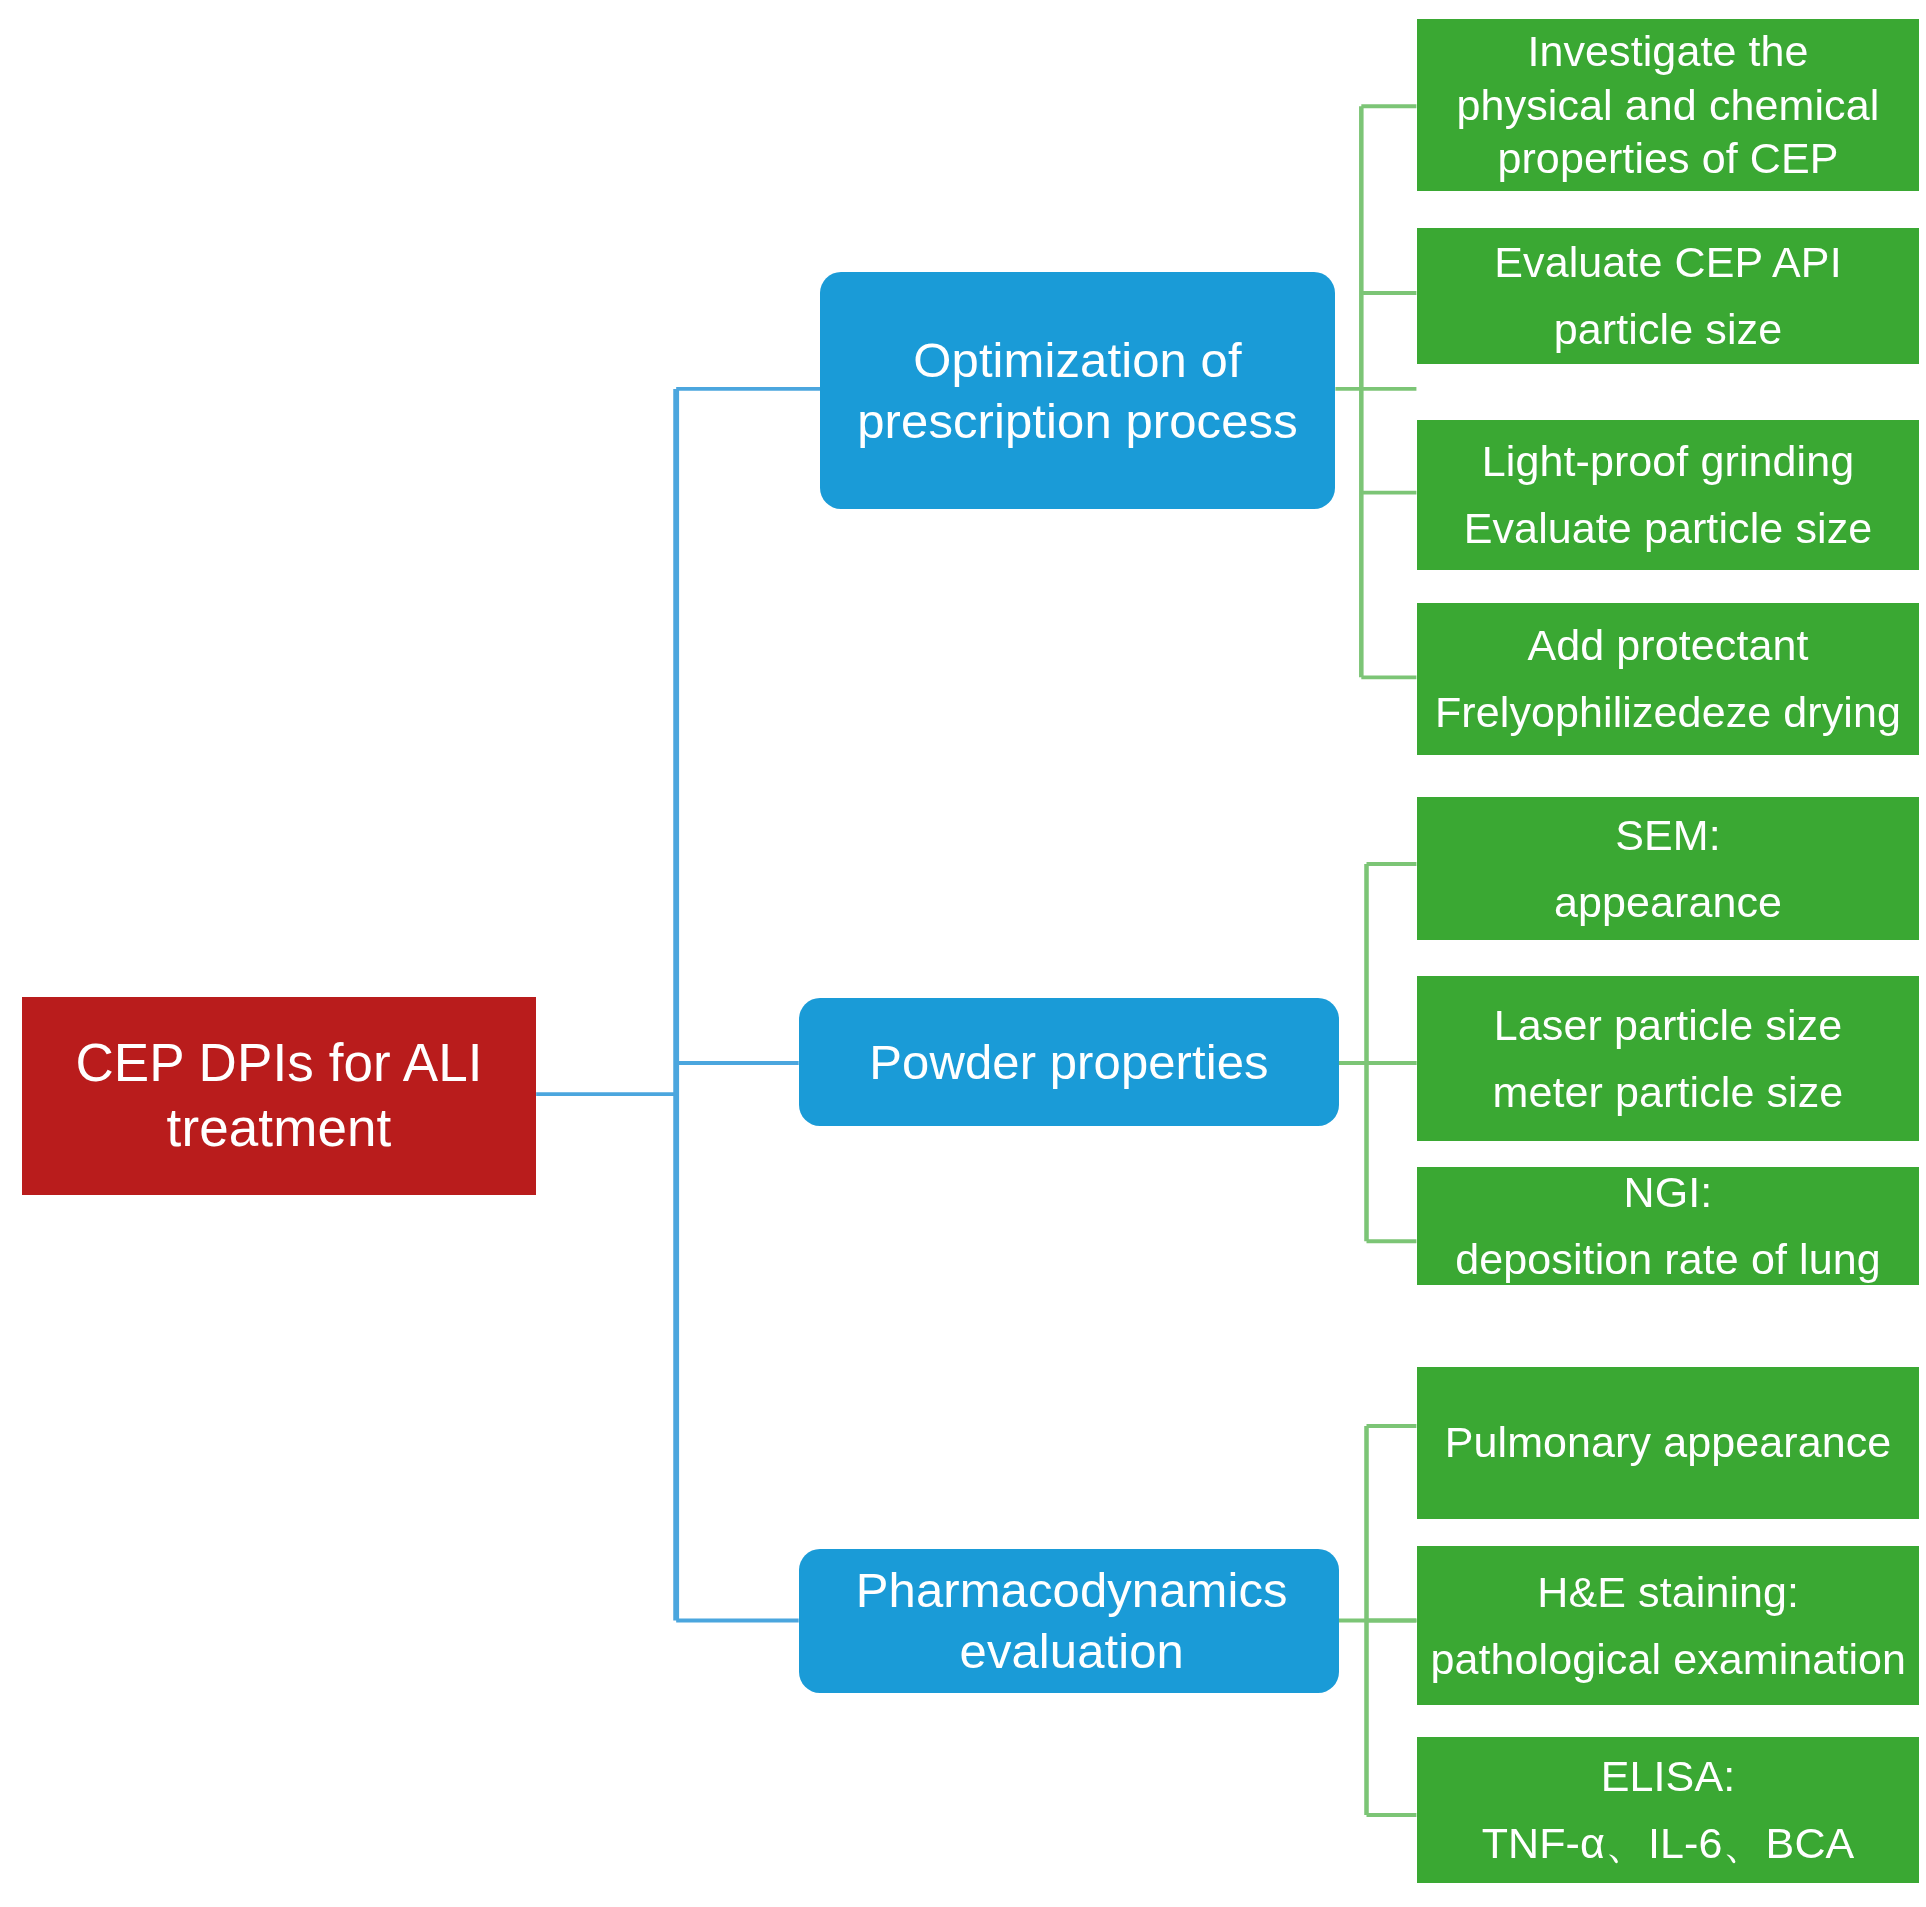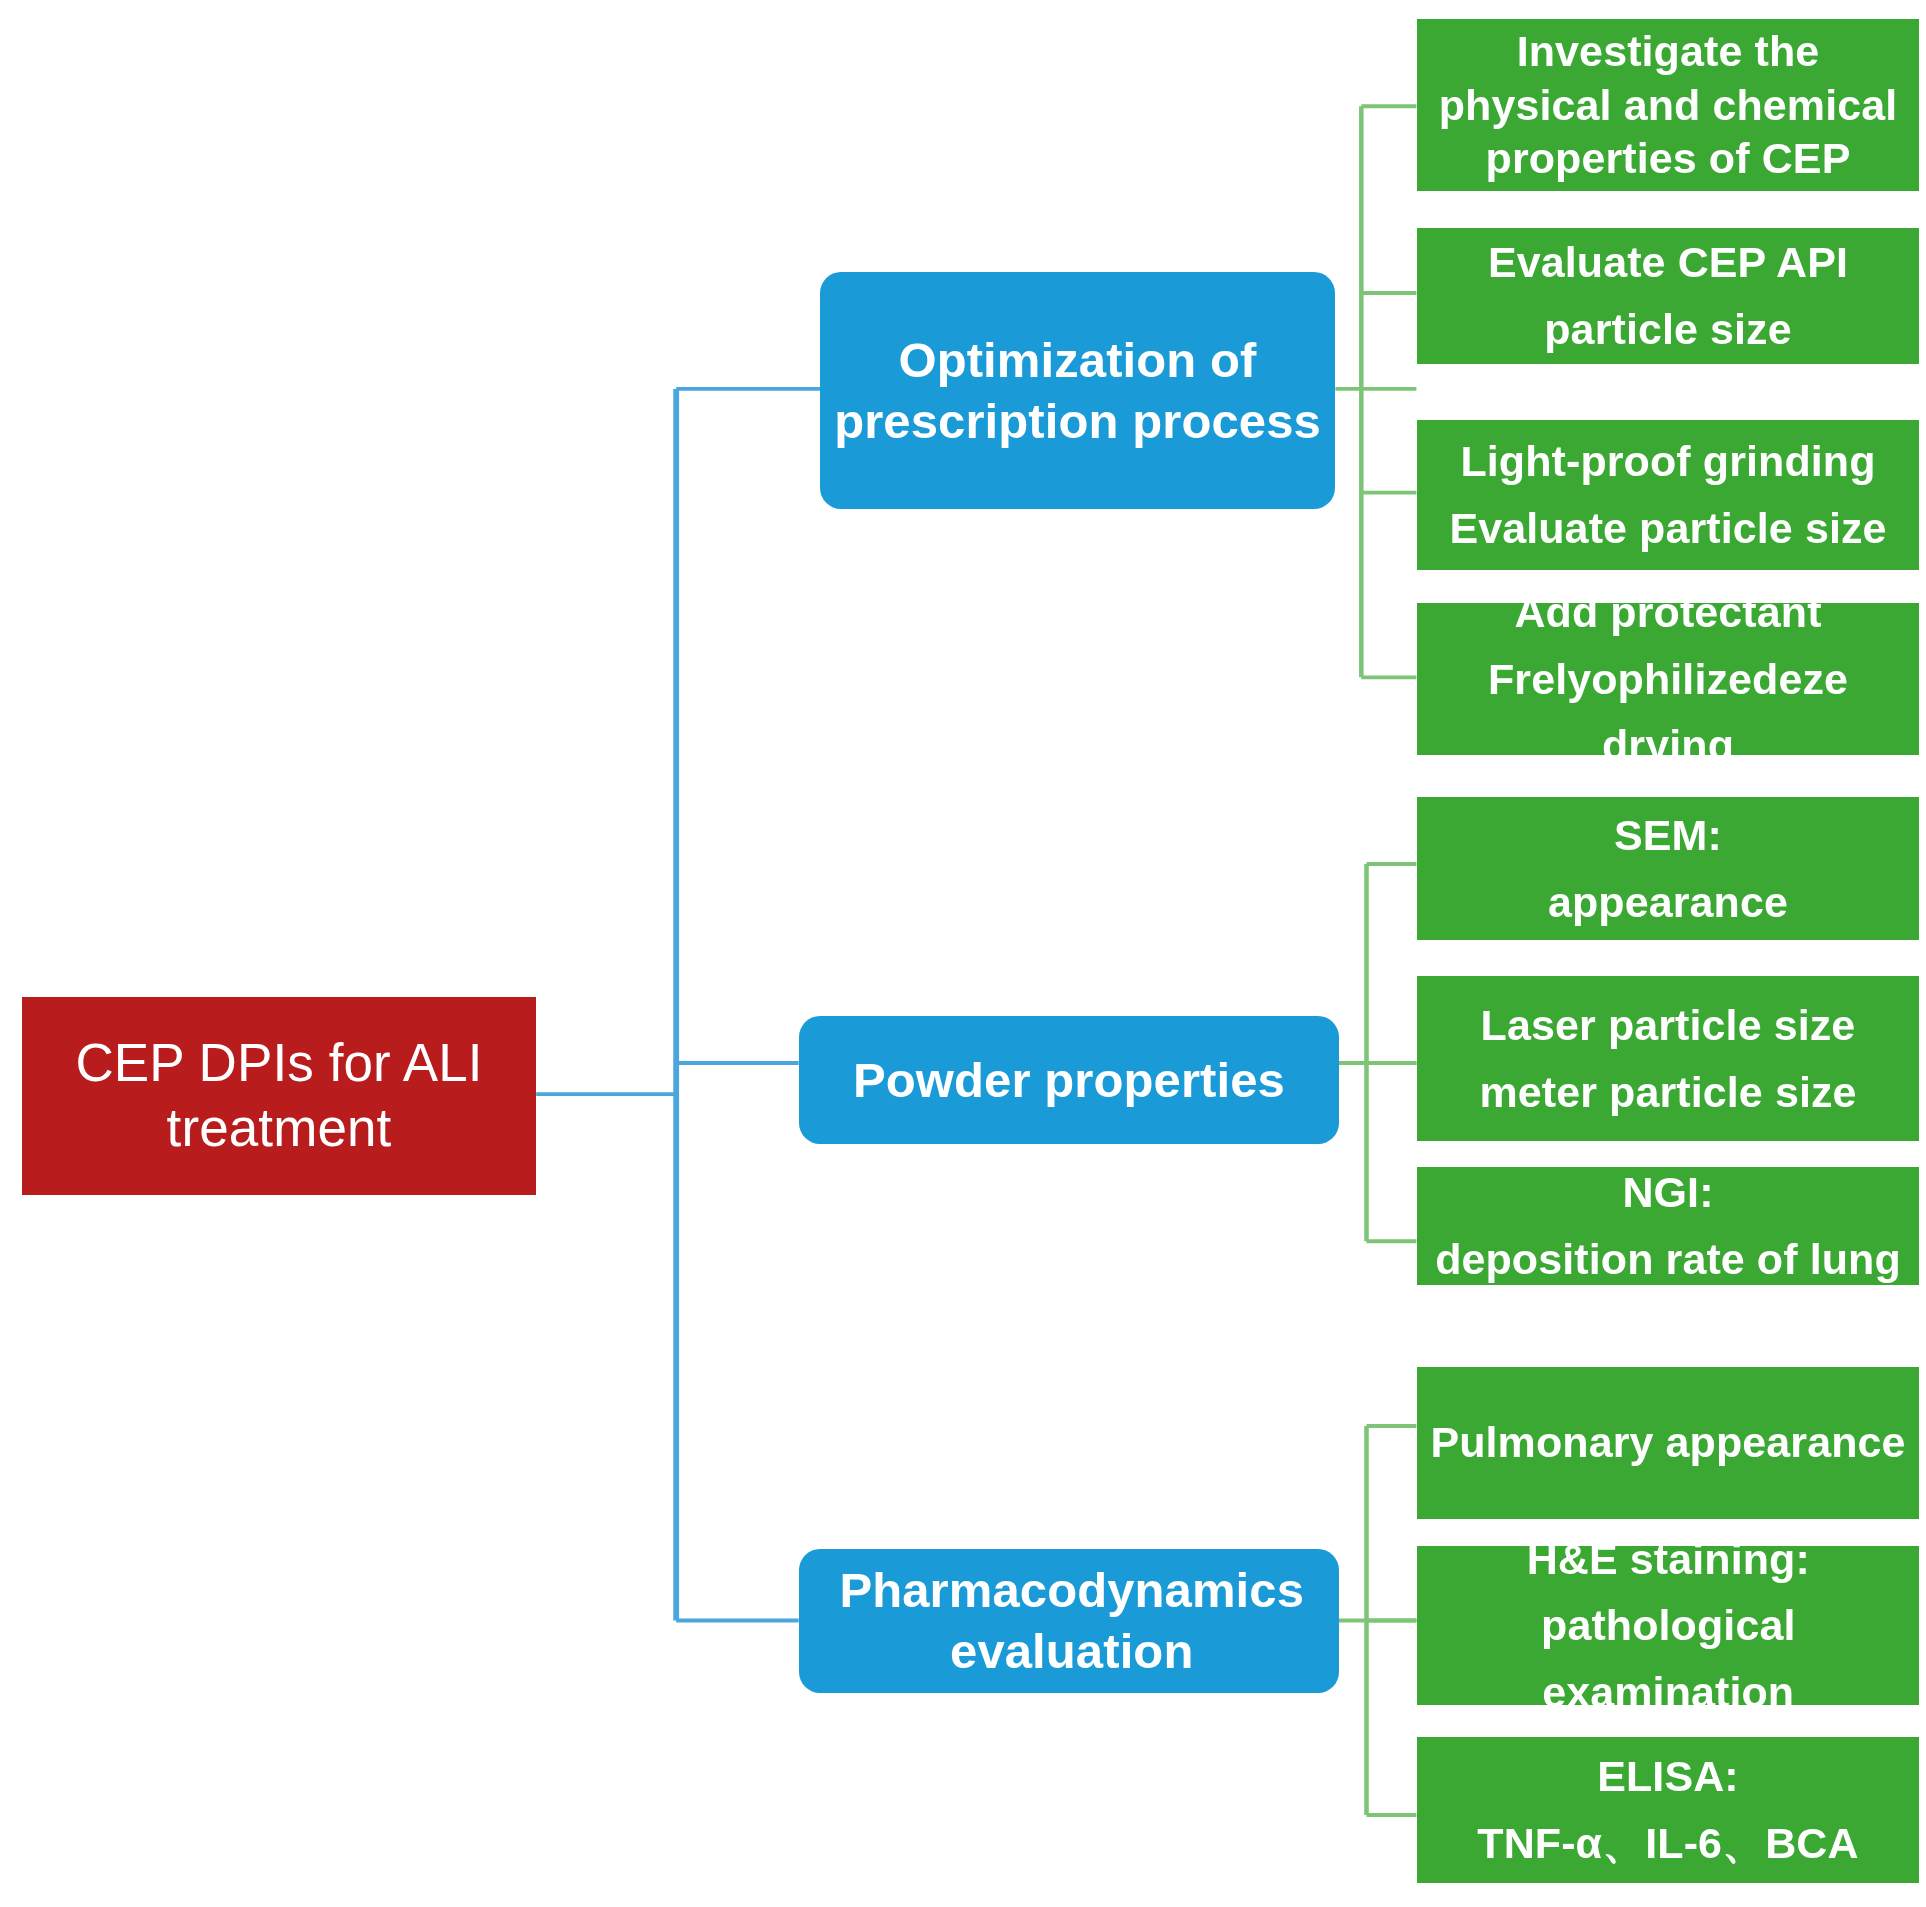--- a/index.html
+++ b/index.html
@@ -26,21 +26,21 @@
     pointer-events: none;
   }
   .node {
     position: absolute;
     box-sizing: border-box;
     display: flex;
     align-items: center;
     justify-content: center;
     text-align: center;
     color: #ffffff;
-    font-weight: bold;
+    font-weight: normal;
     line-height: 1.24;
     letter-spacing: 0.1px;
     padding: 2.6px 6.5px;
     word-break: normal;
     white-space: pre-line;
   }
   .node-root {
     background: #b91c1c;
     font-size: 53px;
     font-weight: normal;
@@ -104,21 +104,21 @@
 
   <div class="node node-leaf two-line" style="left:1417px; top:228px; width:502px; height:136px;">Evaluate CEP API
 particle size</div>
 
   <div class="node node-leaf two-line" style="left:1417px; top:420px; width:502px; height:150px;">Light-proof grinding
 Evaluate particle size</div>
 
   <div class="node node-leaf two-line" style="left:1417px; top:603px; width:502px; height:152px;">Add protectant
 Frelyophilizedeze drying</div>
 
-  <div class="node node-branch" style="left:799px; top:998px; width:540px; height:128px;margin-top:18px;">Powder properties</div>
+  <div class="node node-branch" style="left:799px; top:998px; width:540px; height:128px;">Powder properties</div>
 
   <div class="node node-leaf two-line" style="left:1417px; top:797px; width:502px; height:143px;">SEM:
 appearance</div>
 
   <div class="node node-leaf two-line" style="left:1417px; top:976px; width:502px; height:165px;">Laser particle size
 meter particle size</div>
 
   <div class="node node-leaf two-line" style="left:1417px; top:1167px; width:502px; height:118px;">NGI:
 deposition rate of lung</div>
 

